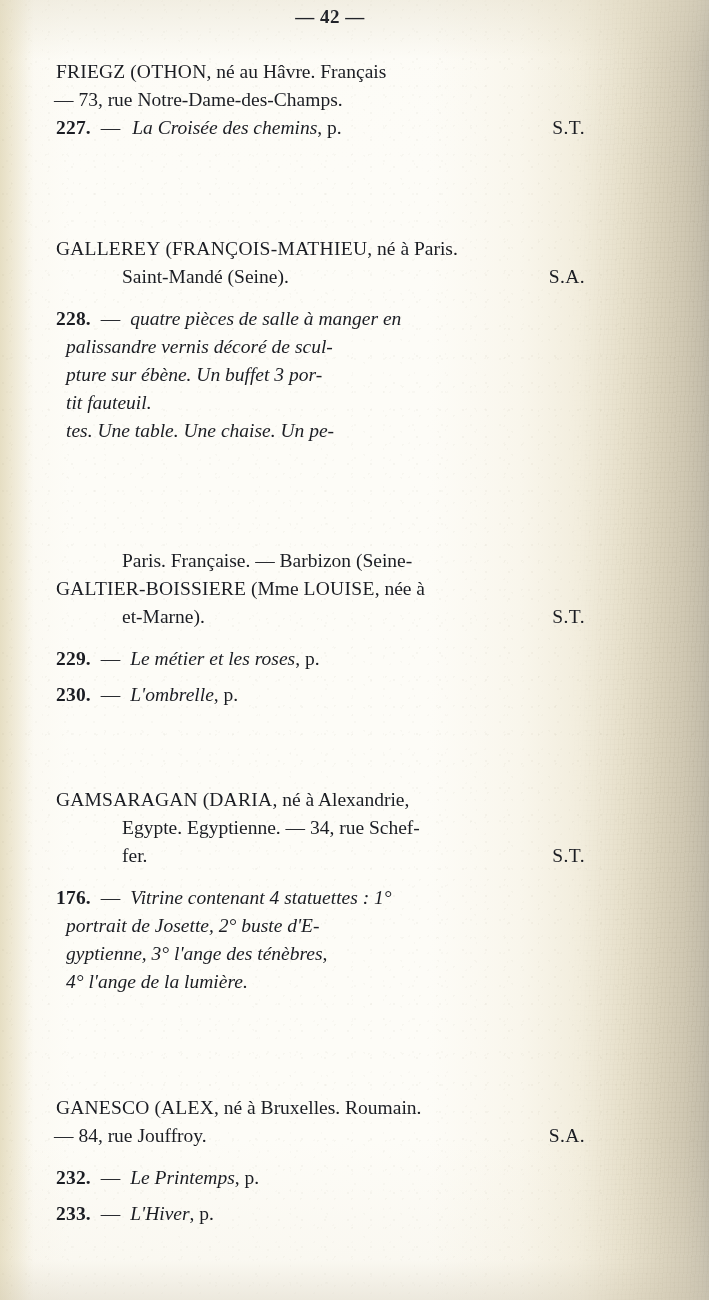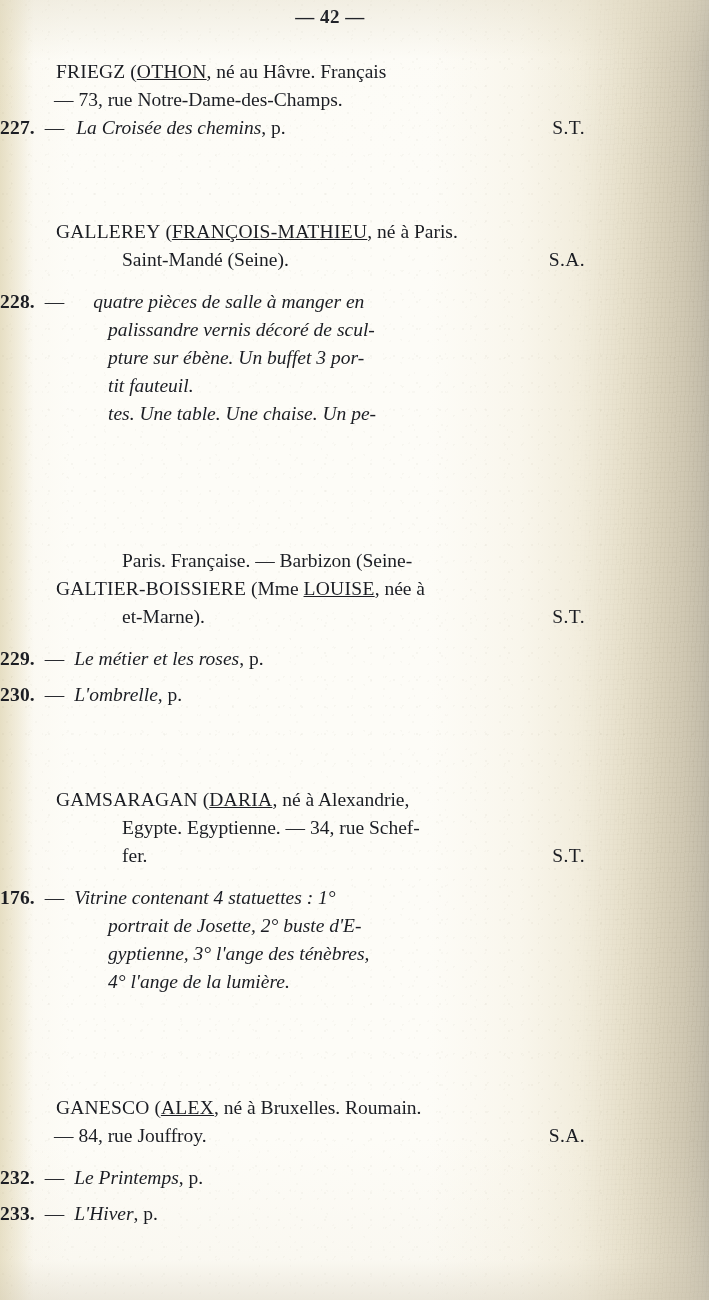--- a/index.html
+++ b/index.html
@@ -118,26 +118,26 @@
     line-height: 28px;
     font-size: 19.5px;
     white-space: nowrap;
     color: #1b1d23;
   }
 
   
   .hd        { padding-left: 56px; }
   .hd-ind    { padding-left: 122px; }
   .hd-ind2   { padding-left: 54px; }
-  .hd .sc, .hd-ind .sc, .hd-ind2 .sc { font-variant: small-caps; letter-spacing: .3px; text-decoration: underline; }
+  .hd .sc, .hd-ind .sc, .hd-ind2 .sc { font-variant: small-caps; letter-spacing: .3px; }
   .surname   { letter-spacing: .2px; }
 
   
-  .ent       { font-style: italic; }
-  .ent-ind   { padding-left: 108px; font-style: italic; }
+  .ent       { padding-left: 56px; font-style: italic; }
+  .ent-ind   { padding-left: 66px; font-style: italic; }
   .ent .num  {
     font-style: normal;
     font-weight: 700;
     letter-spacing: .2px;
   }
   .ent .dash { font-style: normal; }
   .roman     { font-style: normal; }
 
   
   .sigla {
@@ -181,31 +181,31 @@
       <div class="line hd">
         <span class="surname">FRIEGZ</span><span> (</span><span class="sc">OTHON</span><span>, né au Hâvre. Français</span><span></span>
       </div>
       <div class="line hd-ind2">— 73, rue Notre-Dame-des-Champs.</div>
       <div class="sigla-own">S.T.</div>
       <div class="line ent" style="margin-top:0">
         <span class="num">227.</span><span class="dash">&nbsp; </span><span class="dash">—</span><span style="margin-left:12px">La Croisée des chemins</span><span class="roman">, p.</span>
       </div>
     </div>
 
-    <div class="block" style="top:218px">
+    <div class="block" style="top:235px">
       <div class="line hd">
         <span class="surname">GALLEREY</span><span> (</span><span class="sc">FRANÇOIS-MATHIEU</span><span>, né à Paris.</span>
       </div>
       <div class="line hd-ind">
         <span>Saint-Mandé (Seine).</span>
         <span class="sigla">S.A.</span>
       </div>
       <div class="spacer-sm"></div>
       <div class="line ent">
-        <span class="num">228.</span><span class="dash">&nbsp; </span><span class="dash">—</span><span style="margin-left:29px">quatre  pièces  de  salle  à  manger  en</span>
+        <span class="num">228.</span><span class="dash">&nbsp; </span><span class="dash">—</span><span style="margin-left:10px">quatre  pièces  de  salle  à  manger  en</span>
       </div>
       <div class="line ent-ind">palissandre vernis décoré de scul-</div>
       <div class="line ent-ind">pture sur ébène. Un buffet 3 por-</div>
       <div class="line ent-ind">tit fauteuil.</div>
       <div class="line ent-ind">tes. Une table. Une chaise. Un pe-</div>
     </div>
 
     <div class="block" style="top:547px">
       <div class="line hd-ind">Paris. Française. — Barbizon (Seine-</div>
       <div class="line hd">

